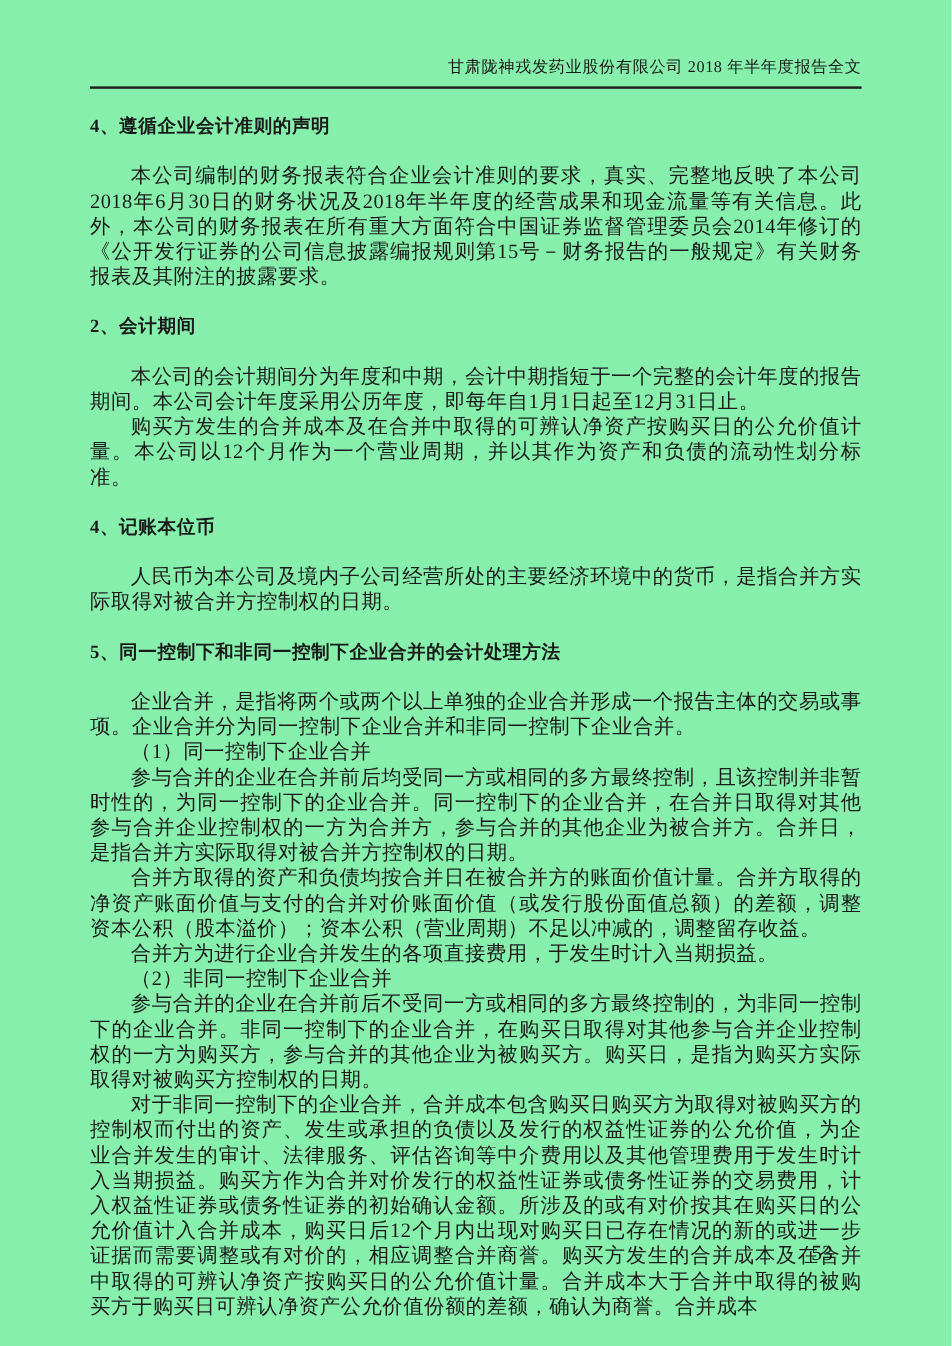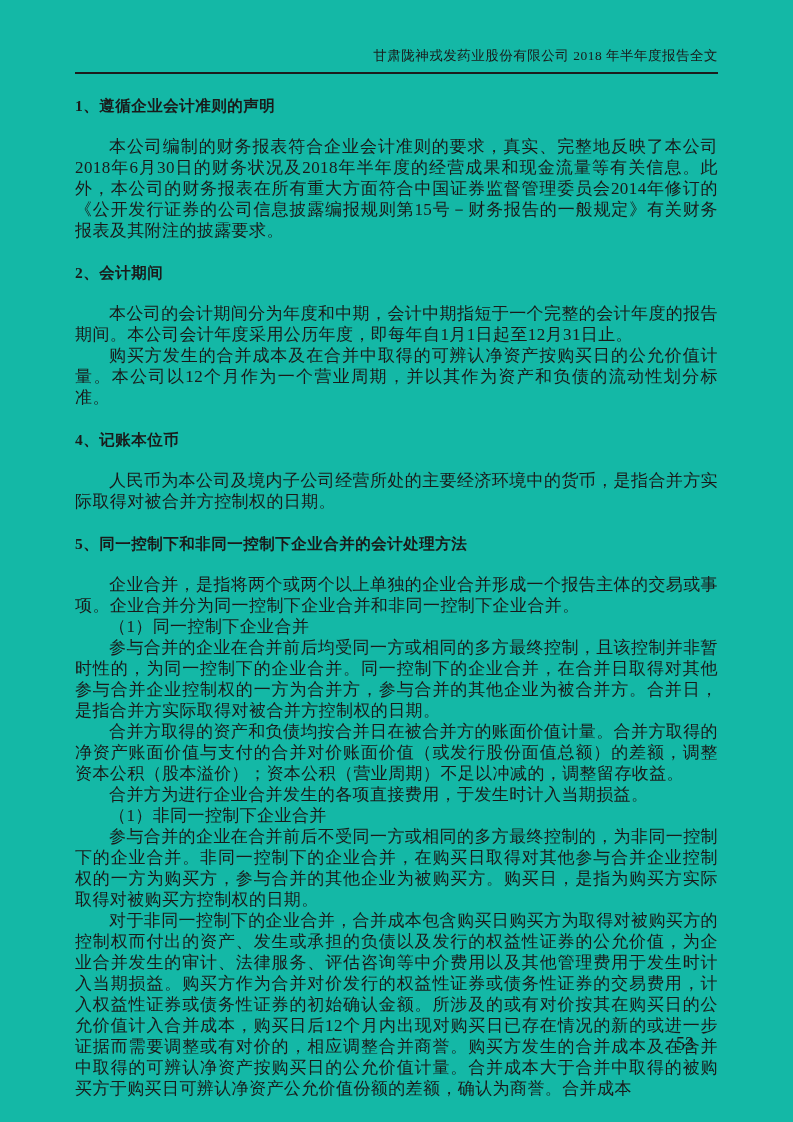--- a/index.html
+++ b/index.html
@@ -4,21 +4,21 @@
 <style>
   html, body {
     margin: 0;
     padding: 0;
     background: #ffffff;
   }
   .page {
     position: relative;
     width: 793px;
     height: 1122px;
-    background: #14b8a6;
+    background: #86efac;
     color: #1a1a1a;
     font-family: "Liberation Serif", "DejaVu Serif", serif;
     overflow: hidden;
     box-sizing: border-box;
   }
   .header {
     margin: 0 75px;
     padding-top: 47px;
     padding-bottom: 7px;
     border-bottom: 2px solid #1c1c1c;
@@ -58,21 +58,21 @@
 
 <div class="page">
 
   <div class="header">
     <span>甘肃陇神戎发药业股份有限公司 2018 年半年度报告全文</span>
   </div>
 
   <div class="content">
 
     <section>
-      <h2>1、遵循企业会计准则的声明</h2>
+      <h2>4、遵循企业会计准则的声明</h2>
       <p>本公司编制的财务报表符合企业会计准则的要求，真实、完整地反映了本公司2018年6月30日的财务状况及2018年半年度的经营成果和现金流量等有关信息。此外，本公司的财务报表在所有重大方面符合中国证券监督管理委员会2014年修订的《公开发行证券的公司信息披露编报规则第15号－财务报告的一般规定》有关财务报表及其附注的披露要求。</p>
     </section>
 
     <section>
       <h2>2、会计期间</h2>
       <p>本公司的会计期间分为年度和中期，会计中期指短于一个完整的会计年度的报告期间。本公司会计年度采用公历年度，即每年自1月1日起至12月31日止。</p>
     </section>
 
     <section>
       <p>购买方发生的合并成本及在合并中取得的可辨认净资产按购买日的公允价值计量。本公司以12个月作为一个营业周期，并以其作为资产和负债的流动性划分标准。</p>
@@ -83,21 +83,21 @@
       <p>人民币为本公司及境内子公司经营所处的主要经济环境中的货币，是指合并方实际取得对被合并方控制权的日期。</p>
     </section>
 
     <section>
       <h2>5、同一控制下和非同一控制下企业合并的会计处理方法</h2>
       <p>企业合并，是指将两个或两个以上单独的企业合并形成一个报告主体的交易或事项。企业合并分为同一控制下企业合并和非同一控制下企业合并。</p>
       <p>（1）同一控制下企业合并</p>
       <p>参与合并的企业在合并前后均受同一方或相同的多方最终控制，且该控制并非暂时性的，为同一控制下的企业合并。同一控制下的企业合并，在合并日取得对其他参与合并企业控制权的一方为合并方，参与合并的其他企业为被合并方。合并日，是指合并方实际取得对被合并方控制权的日期。</p>
       <p>合并方取得的资产和负债均按合并日在被合并方的账面价值计量。合并方取得的净资产账面价值与支付的合并对价账面价值（或发行股份面值总额）的差额，调整资本公积（股本溢价）；资本公积（营业周期）不足以冲减的，调整留存收益。</p>
       <p>合并方为进行企业合并发生的各项直接费用，于发生时计入当期损益。</p>
-      <p>（1）非同一控制下企业合并</p>
+      <p>（2）非同一控制下企业合并</p>
       <p>参与合并的企业在合并前后不受同一方或相同的多方最终控制的，为非同一控制下的企业合并。非同一控制下的企业合并，在购买日取得对其他参与合并企业控制权的一方为购买方，参与合并的其他企业为被购买方。购买日，是指为购买方实际取得对被购买方控制权的日期。</p>
       <p>对于非同一控制下的企业合并，合并成本包含购买日购买方为取得对被购买方的控制权而付出的资产、发生或承担的负债以及发行的权益性证券的公允价值，为企业合并发生的审计、法律服务、评估咨询等中介费用以及其他管理费用于发生时计入当期损益。购买方作为合并对价发行的权益性证券或债务性证券的交易费用，计入权益性证券或债务性证券的初始确认金额。所涉及的或有对价按其在购买日的公允价值计入合并成本，购买日后12个月内出现对购买日已存在情况的新的或进一步证据而需要调整或有对价的，相应调整合并商誉。购买方发生的合并成本及在合并中取得的可辨认净资产按购买日的公允价值计量。合并成本大于合并中取得的被购买方于购买日可辨认净资产公允价值份额的差额，确认为商誉。合并成本</p>
     </section>
 
   </div>
 
   <div class="page-number">53</div>
 
 </div>
 

